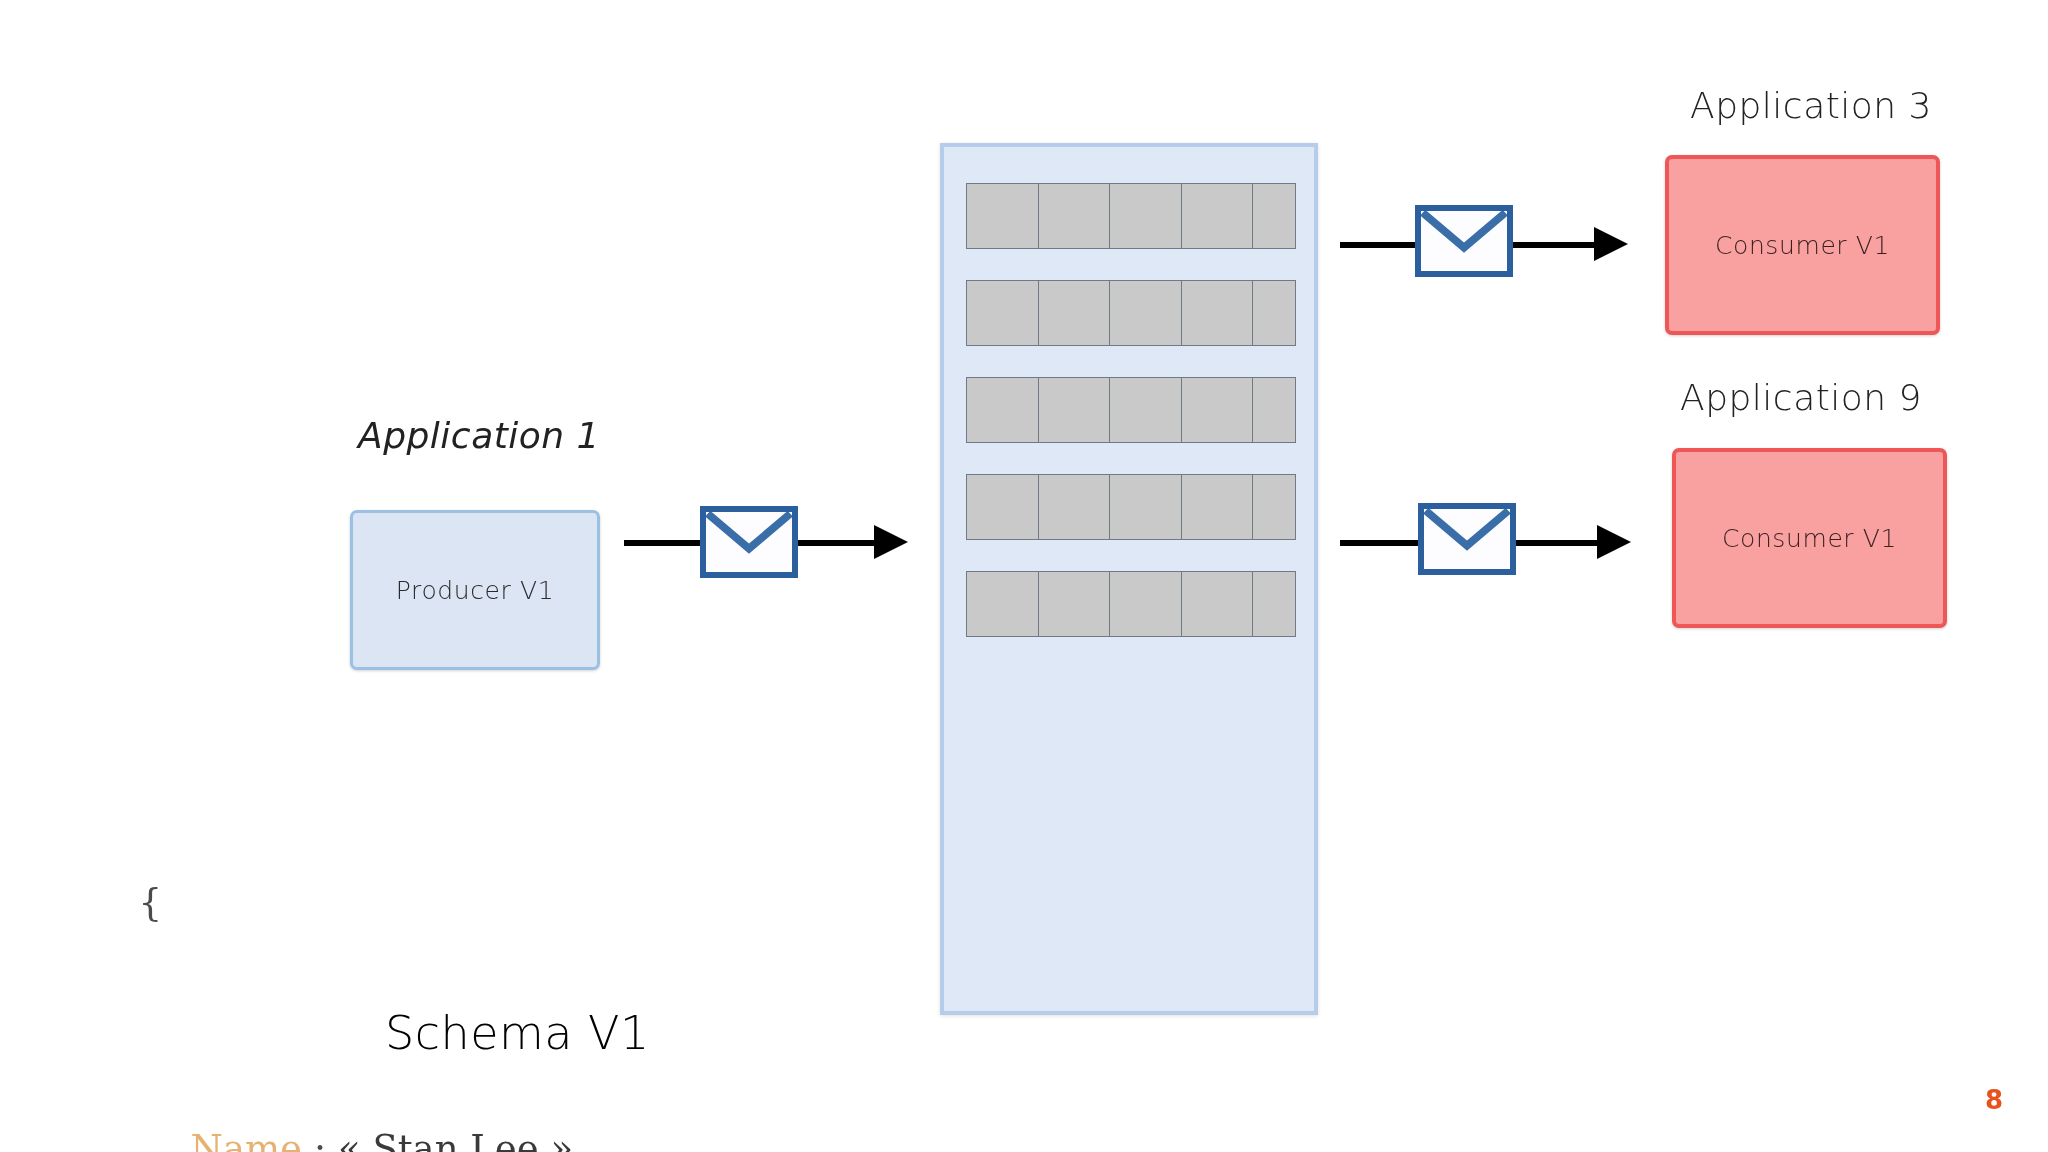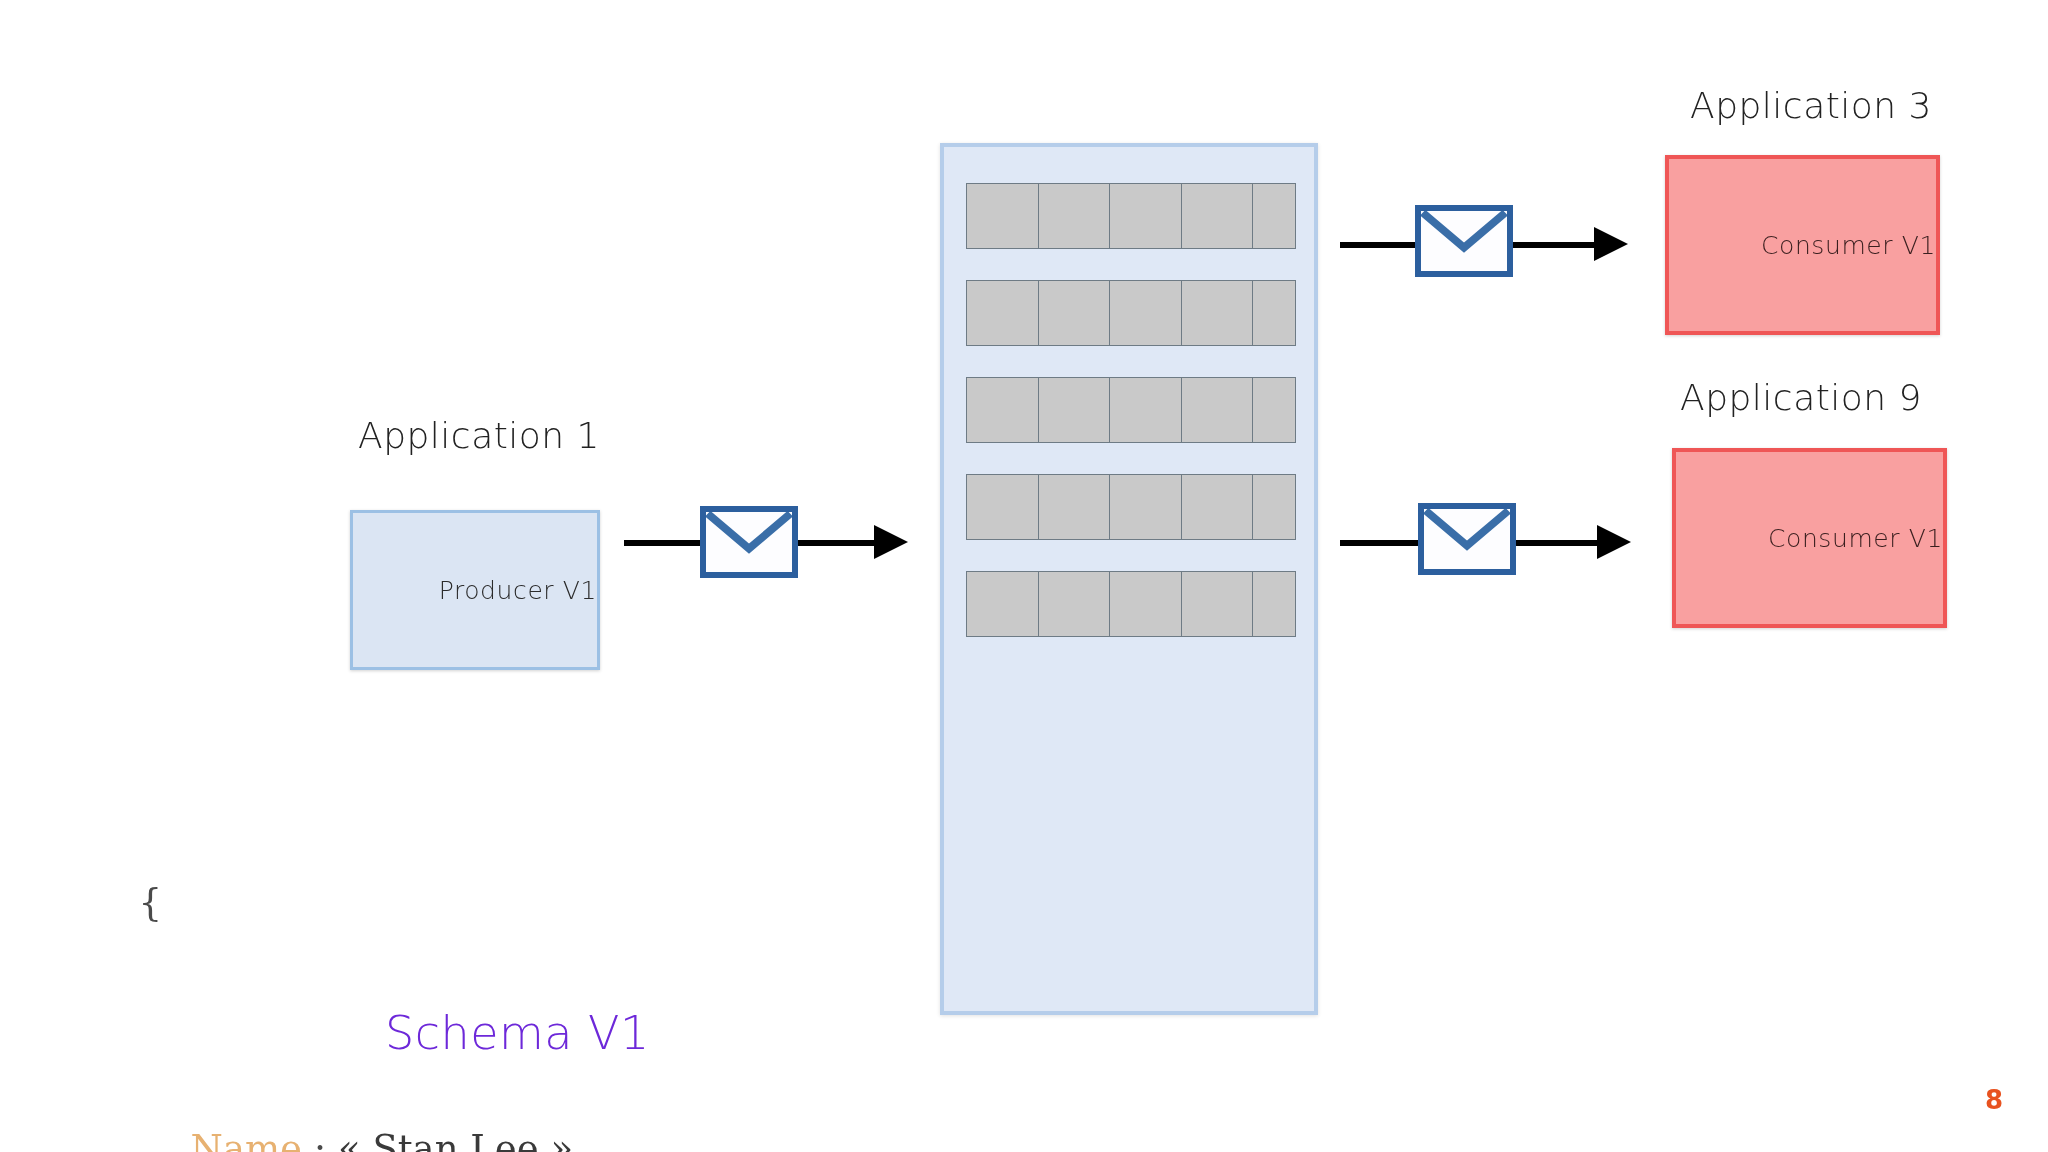--- a/index.html
+++ b/index.html
@@ -20,31 +20,32 @@
     position:absolute;
     font-size:36px;
     line-height:1;
     color:#222222;
     font-weight:300;
   }
   .schema-title {
     position:absolute;
     font-size:46px;
     line-height:1;
-    color:#6d28d9;
+    color:#000000;
     font-weight:300;
   }
 
   
   .node-box {
     position:absolute;
     display:flex;
     align-items:center;
-    justify-content:flex-end;
+    justify-content:center;
     box-shadow:0 1px 3px rgba(0,0,0,0.18);
+    border-radius:7px;
   }
   .producer-box {
     background:#dbe5f3;
     border:3px solid #9cc0e4;
   }
   .consumer-box {
     background:#f9a0a0;
     border:4px solid #ef5656;
   }
   .node-label {
@@ -118,21 +119,21 @@
     font-size:26px;
     font-weight:600;
     color:#e8521f;
   }
 </style>
 </head>
 <body>
 
 <div class="stage">
 
-  <div class="app-title hand" style="left:358px; top:418px;">Application 1</div>
+  <div class="app-title hand" style="left:358px; top:418px;font-style:italic;">Application 1</div>
 
   <div class="node-box producer-box" style="left:350px; top:502px; width:250px; height:160px;margin-top:8px;">
     <span class="node-label">Producer V1</span>
   </div>
 
   <div class="arrow-line" style="left:624px; top:540px; width:76px;"></div>
 
   <div class="envelope" style="left:700px; top:506px; width:98px; height:72px;">
     <svg viewBox="0 0 98 72" preserveAspectRatio="none" aria-hidden="true">
       <polyline points="2,2 49,44 96,2" fill="none" stroke="#3a6ea8" stroke-width="9"></polyline>

